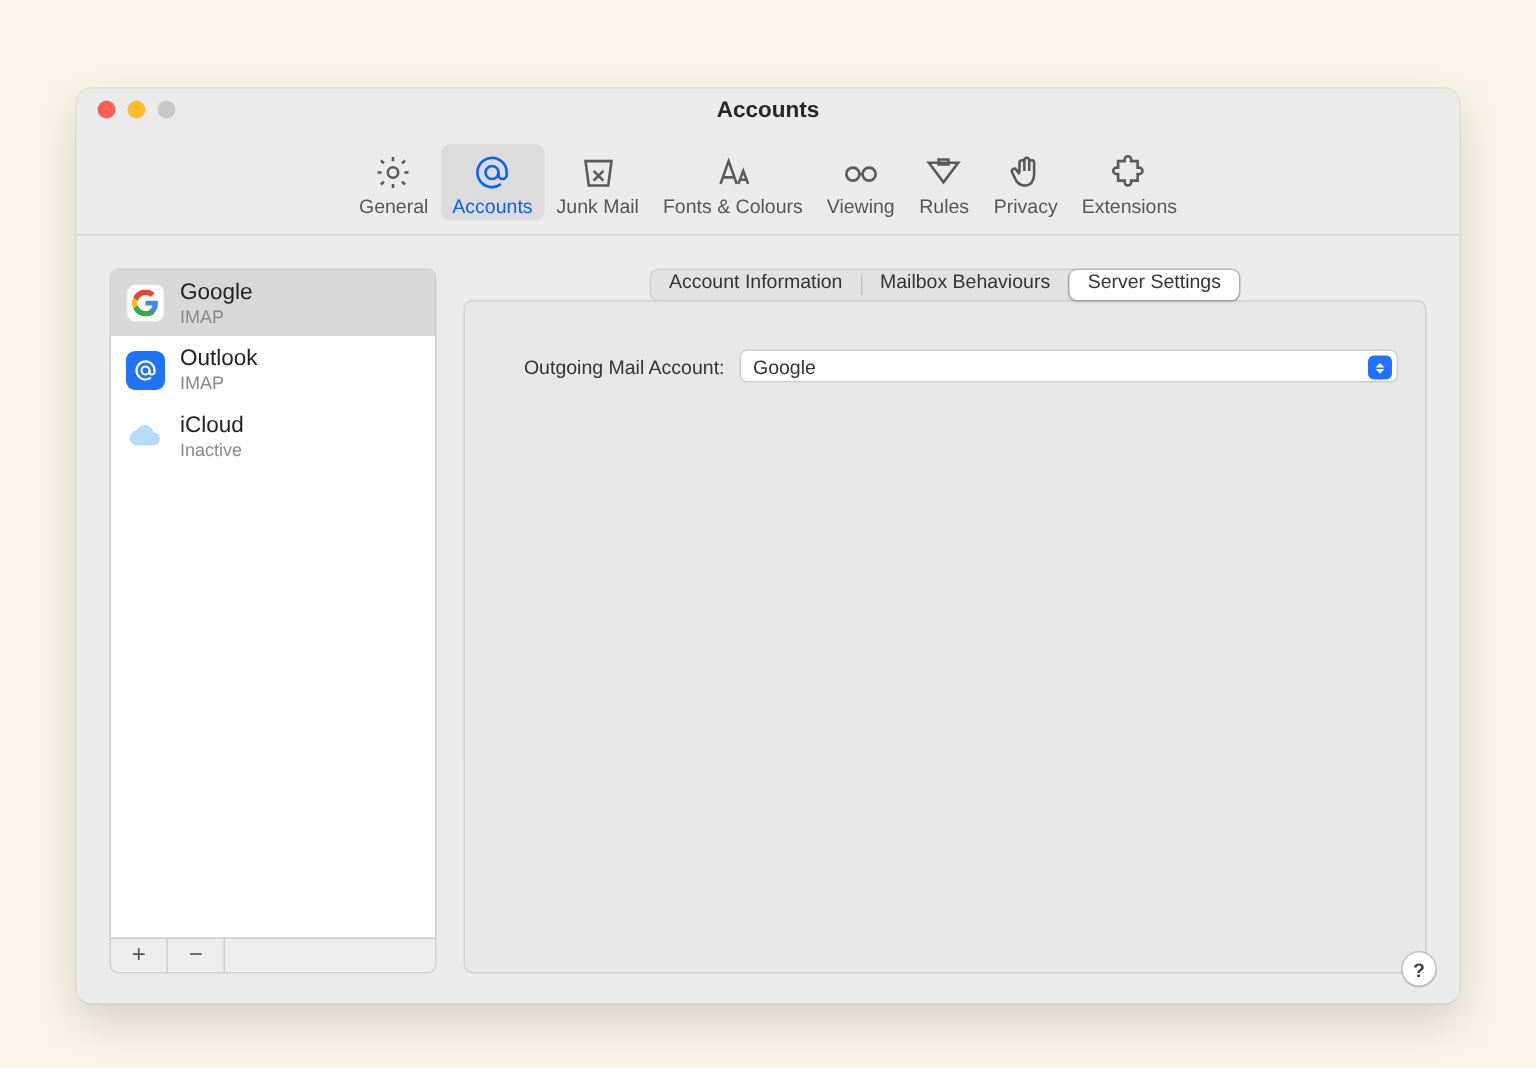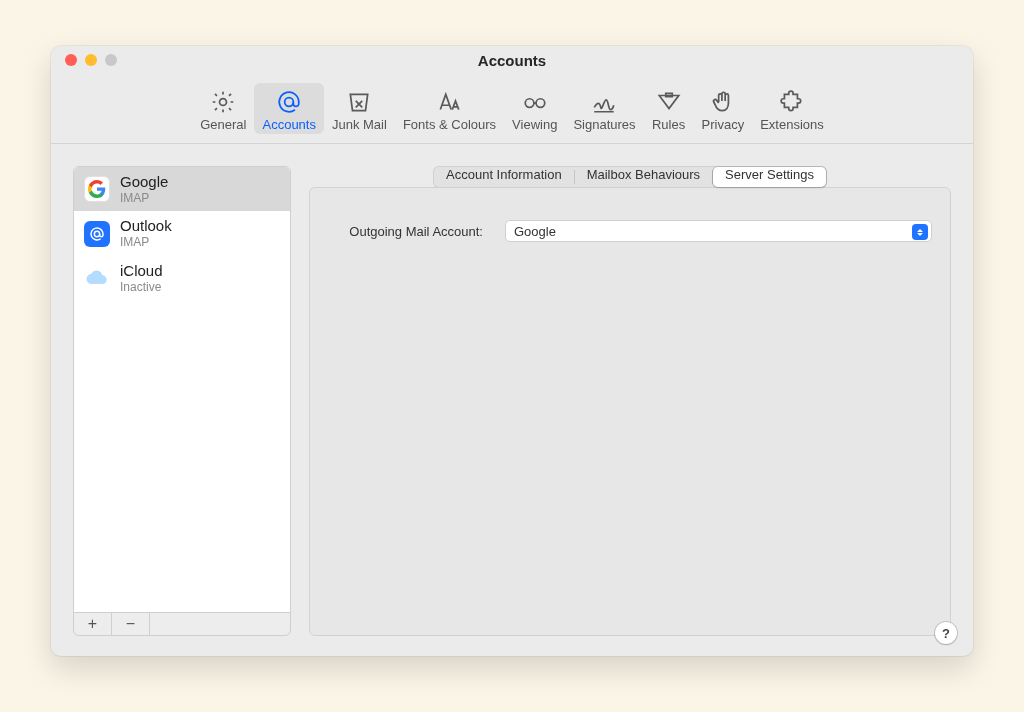--- a/index.html
+++ b/index.html
@@ -6,21 +6,21 @@
   html, body {
     width: 1024px; height: 712px;
     background: #fbf5e8;
     font-family: -apple-system, "Helvetica Neue", Arial, sans-serif;
     font-size: 13px;
     color: #333;
     overflow: hidden;
   }
   .window {
     position: absolute;
-    left: 51px; top: 46px;
+    left: 51px; top: 59px;
     width: 922px; height: 610px;
     background: #ebebec;
     border-radius: 10px;
     box-shadow: 0 12px 30px rgba(0,0,0,0.15), 0 0 0 1px rgba(0,0,0,0.05);
     overflow: hidden;
   }
   
   .titlebar {
     height: 28px;
     display: flex;
@@ -167,21 +167,21 @@
   }
   .detail-body {
     flex:1;
     background: #e7e7e8;
     border: 1px solid #d2d2d2;
     border-radius: 6px;
     padding-top: 28px;
   }
   .form-row {
     display:flex; align-items:center;
-    gap: 22px;
+    gap: 10px;
     padding: 4px 18px;
   }
   .form-label {
     width: 155px;
     text-align: right;
     color: #333;
     font-size: 13px;
   }
   .select {
     flex: 1;
@@ -283,29 +283,20 @@
         <svg class="tb" viewBox="0 0 24 24">
             <circle cx="7" cy="13" r="4"></circle>
             <circle cx="17" cy="13" r="4"></circle>
             <path d="M11 13h2"></path>
           </svg>
       </span>
       <span class="label">Viewing</span>
     </div>
 
 
-    <div class="toolbar-item">
-      <span class="icon-slot">
-        <svg class="tb" viewBox="0 0 24 24">
-            <path d="M3 17c3-5 5-5 6 0 1 4 3-7 5-7s2 9 4 9 3-4 3-4"></path>
-            <path d="M3 21h18"></path>
-          </svg>
-      </span>
-      <span class="label">Signatures</span>
-    </div>
 
     <div class="toolbar-item">
       <span class="icon-slot">
         <svg class="tb" viewBox="0 0 24 24">
             <path d="M3 6l9 12 9-12H3z"></path>
             <path d="M9 4h6v3H9z"></path>
           </svg>
       </span>
       <span class="label">Rules</span>
     </div>

